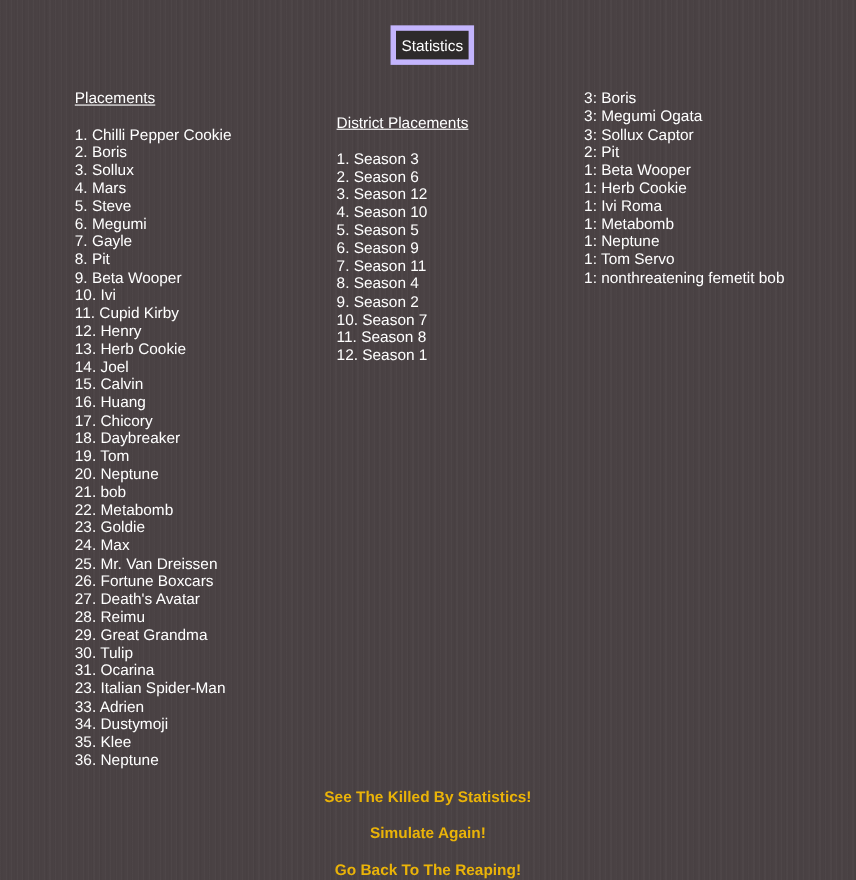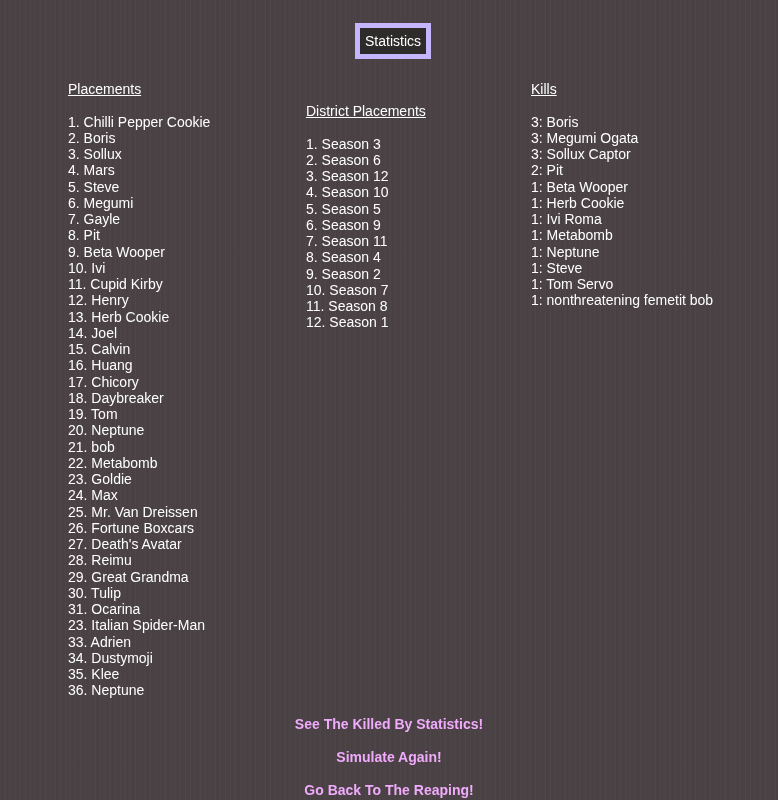--- a/index.html
+++ b/index.html
@@ -58,21 +58,21 @@
     }
     .links {
       position: absolute;
       left: 0;
       width: 778px;
       top: 716px;
       text-align: center;
     }
     .links a {
       display: block;
-      color: #f0abfc;
+      color: #eab308;
       font-weight: bold;
       font-size: 14px;
       text-decoration: none;
       line-height: 16px;
       margin-bottom: 17px;
       cursor: pointer;
     }
   </style>
 </head>
 <body>
@@ -133,32 +133,30 @@
       <li>7. Season 11</li>
       <li>8. Season 4</li>
       <li>9. Season 2</li>
       <li>10. Season 7</li>
       <li>11. Season 8</li>
       <li>12. Season 1</li>
     </ul>
 </div>
 
 <div class="col col-kills">
-  <div class="col-header">Kills</div>
   <ul>
       <li>3: Boris</li>
       <li>3: Megumi Ogata</li>
       <li>3: Sollux Captor</li>
       <li>2: Pit</li>
       <li>1: Beta Wooper</li>
       <li>1: Herb Cookie</li>
       <li>1: Ivi Roma</li>
       <li>1: Metabomb</li>
       <li>1: Neptune</li>
-      <li>1: Steve</li>
       <li>1: Tom Servo</li>
       <li>1: nonthreatening femetit bob</li>
     </ul>
 </div>
 
 <div class="links">
   <a>See The Killed By Statistics!</a>
   <a>Simulate Again!</a>
   <a>Go Back To The Reaping!</a>
 </div>

